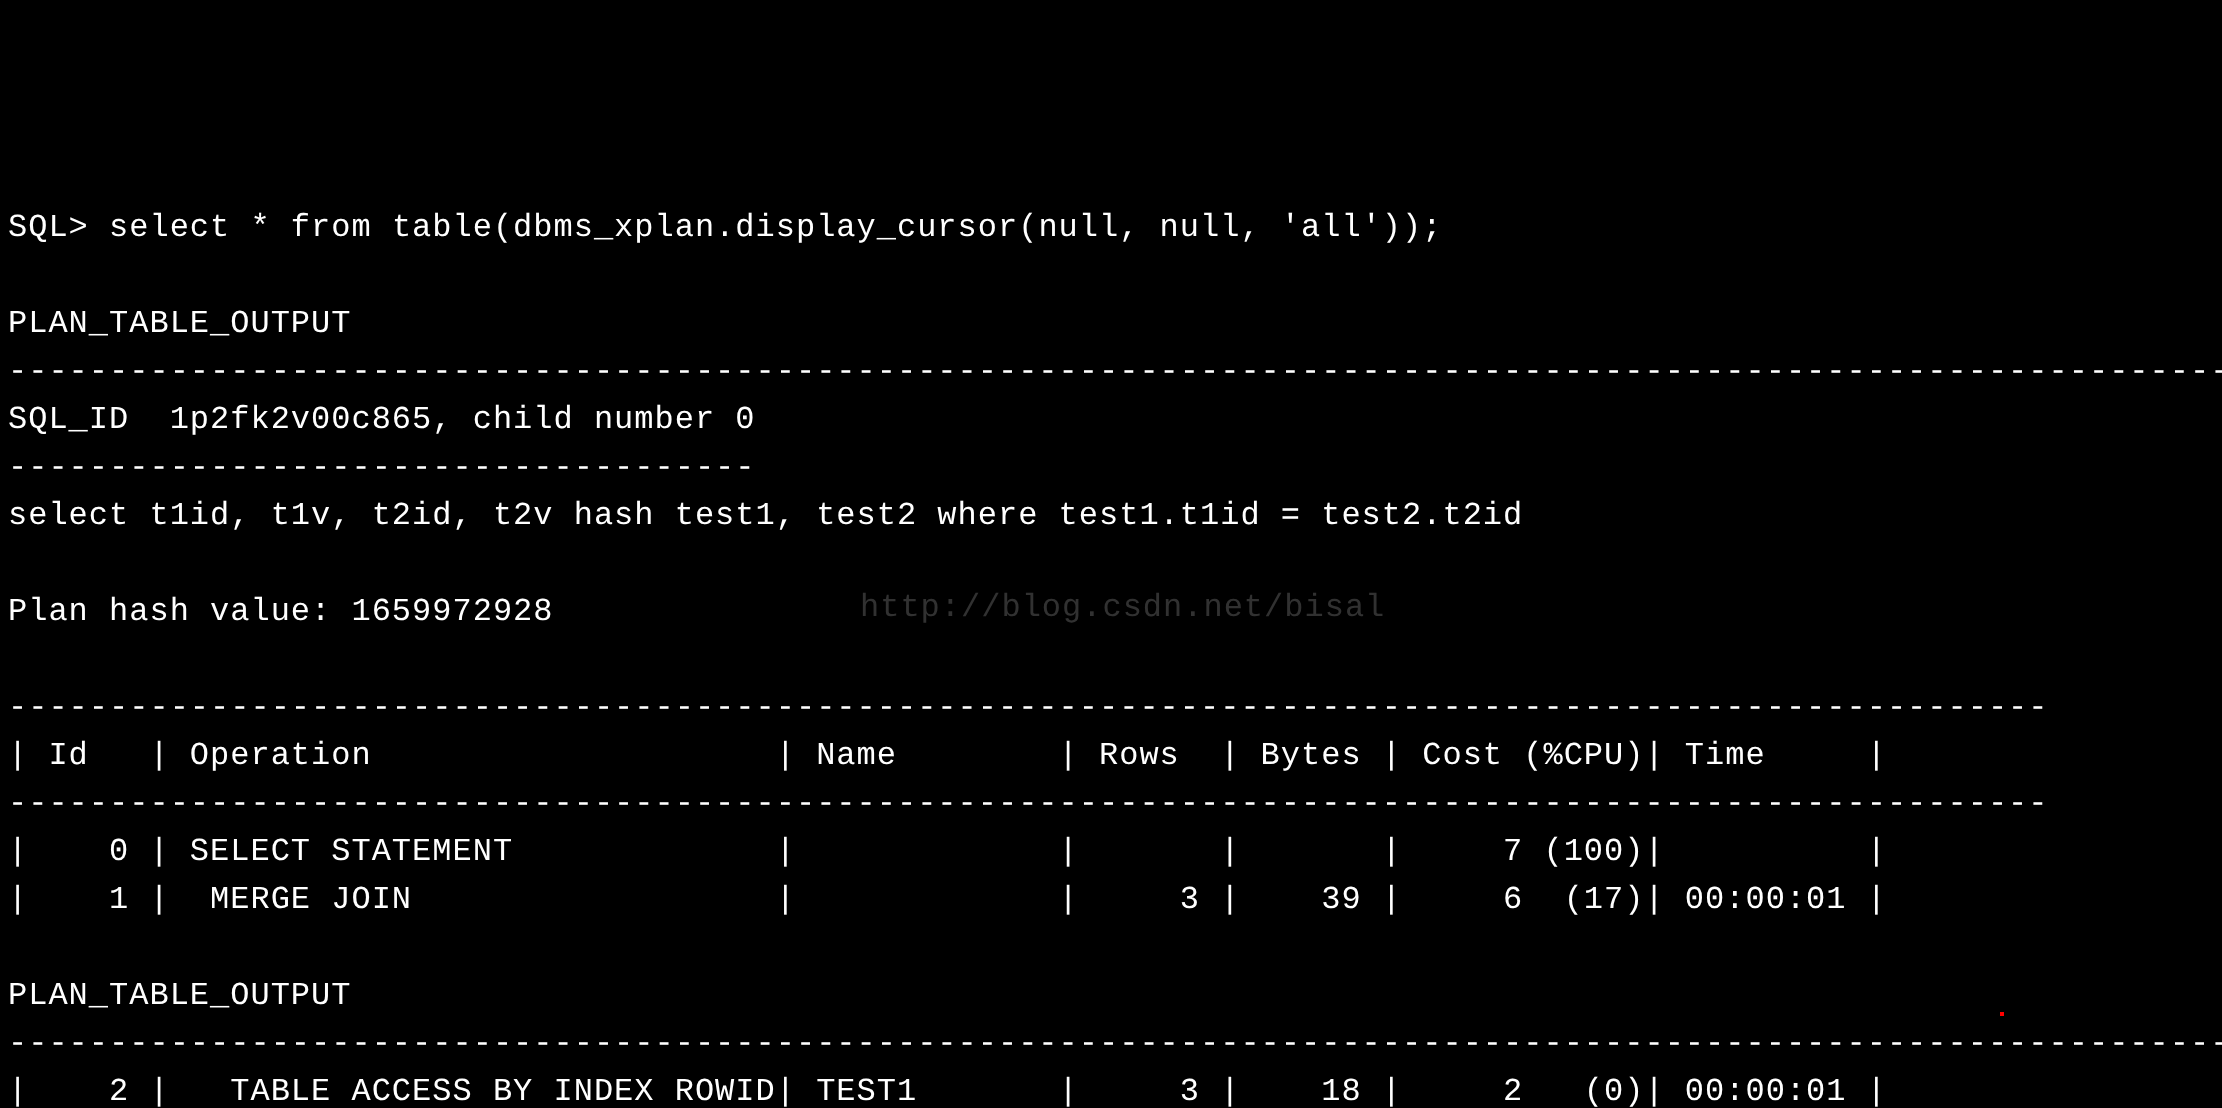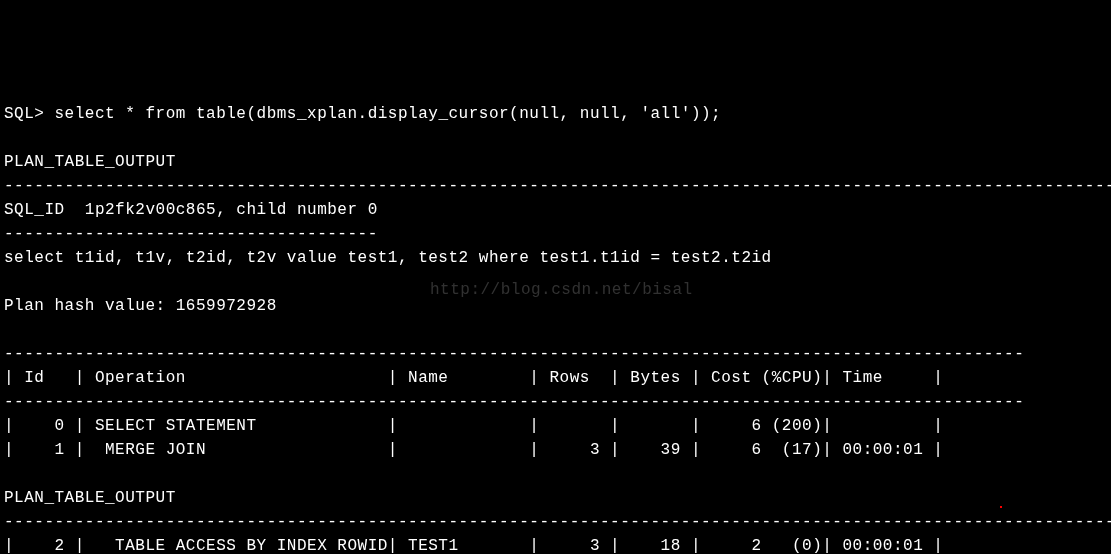--- a/index.html
+++ b/index.html
@@ -16,21 +16,21 @@
       padding: 6px 0 6px 4px;
       white-space: pre;
       width: 1111px;
       height: 554px;
       overflow: hidden;
       position: relative;
       letter-spacing: 0.5px;
     }
     .watermark {
       position: absolute;
-      top: 278px;
+      top: 292px;
       left: 430px;
       color: rgba(140,140,140,0.35);
       font-size: 16px;
       pointer-events: none;
     }
     .red-dot {
       position: absolute;
       top: 506px;
       left: 1000px;
       width: 2px;
@@ -43,28 +43,28 @@
 <body>
 
 
 
 <div><span>SQL&gt; </span><span>select * from table(dbms_xplan.display_cursor(null, null, 'all'));</span>
 
 <span>PLAN_TABLE_OUTPUT</span>
 <span>--------------------------------------------------------------------------------------------------------------</span>
 <span>SQL_ID  1p2fk2v00c865, child number 0</span>
 <span>-------------------------------------</span>
-<span>select t1id, t1v, t2id, t2v value test1, test2 where test1.t1id = test2.t2id</span>
+<span>select t1id, t1v, t2id, t2v hash test1, test2 where test1.t1id = test2.t2id</span>
 
 <span>Plan hash value: 1659972928</span>
 
 <span>-----------------------------------------------------------------------------------------------------</span>
 <span id="header-row">| Id   | Operation                    | Name        | Rows  | Bytes | Cost (%CPU)| Time     |</span>
 <span>-----------------------------------------------------------------------------------------------------</span>
-<span id="row-0">|    0 | SELECT STATEMENT             |             |       |       |     6 (200)|          |</span>
+<span id="row-0">|    0 | SELECT STATEMENT             |             |       |       |     7 (100)|          |</span>
 <span id="row-1">|    1 |  MERGE JOIN                  |             |     3 |    39 |     6  (17)| 00:00:01 |</span>
 
 <span>PLAN_TABLE_OUTPUT</span>
 <span>--------------------------------------------------------------------------------------------------------------</span>
 <span id="row-2">|    2 |   TABLE ACCESS BY INDEX ROWID| TEST1       |     3 |    18 |     2   (0)| 00:00:01 |</span>
 
 
 
 </div>
 

